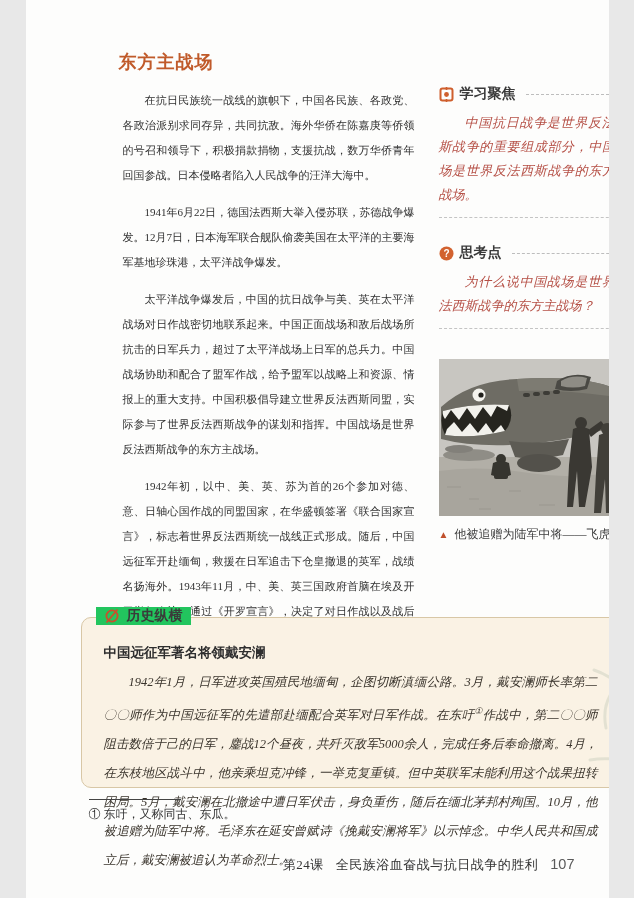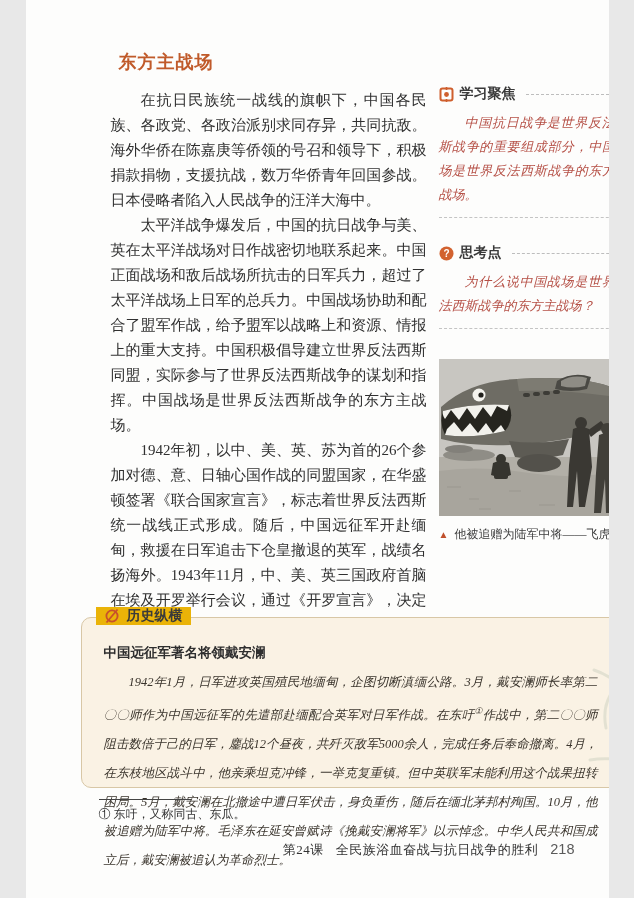--- a/index.html
+++ b/index.html
@@ -8,21 +8,21 @@
     font-family:"Liberation Serif","DejaVu Serif",serif;color:#2f2f2f;
     overflow:hidden;margin:0 auto;
   }
   
   .main-col{position:absolute;left:85px;top:50px;width:316px;}
   .section-title{
     font-family:"Liberation Sans","DejaVu Sans",sans-serif;
     font-size:18px;font-weight:bold;color:#c05a2a;margin:0 0 14px 8px;letter-spacing:1px;
   }
   .body-par{
-    margin:0;font-size:15px;line-height:25px;text-align:justify;
+    margin:12px;font-size:11px;line-height:25px;text-align:justify;
     text-indent:2em;color:#303030;
   }
   
   .side-col{position:absolute;left:413px;top:85px;width:190px;}
   .side-box{margin-bottom:0;}
   .side-head{display:flex;align-items:center;gap:6px;margin-bottom:8px;justify-content:flex-end;}
   .side-head .label{
     font-family:"Liberation Sans","DejaVu Sans",sans-serif;
     font-size:14px;font-weight:bold;color:#3a3a3a;white-space:nowrap;
   }
@@ -42,61 +42,62 @@
   }
   .caption-tri{color:#c0502c;font-size:10px;line-height:17px;}
   
   .history-box{
     position:absolute;left:55px;top:617px;width:540px;height:171px;
     background:#faf2e4;border:1px solid #d8c7a6;border-radius:10px;
     box-sizing:border-box;padding:26px 22px 10px 22px;
   }
   .history-head{
     position:absolute;top:-11px;left:14px;display:flex;align-items:center;gap:7px;
-    background:#eab308;padding:0 8px;
+    background:#22c55e;padding:0 8px;
   }
   .history-head .label{
     font-family:"Liberation Sans","DejaVu Sans",sans-serif;
     font-size:14px;font-weight:bold;color:#3a3a3a;
   }
   .history-title{
     font-size:13.5px;font-weight:bold;color:#2f2f2f;margin:0 0 6px 0;
   }
   .history-text{
     margin:0;font-size:12.5px;line-height:29px;text-align:justify;
     text-indent:2em;color:#3a342c;font-style:italic;
   }
   .history-text sup{font-size:9px;}
   
-  .footnote{position:absolute;left:73px;top:799px;width:320px;}
+  .footnote{position:absolute;left:63px;top:799px;width:320px;}
   .footnote-rule{width:92px;border-top:1.5px solid #444;margin-bottom:6px;}
   .footnote-text{font-size:12px;color:#333;margin:0;}
   
   .footer{
     position:absolute;right:34px;top:841px;display:flex;align-items:baseline;gap:12px;
     font-size:13px;color:#333;
   }
   .footer .lesson{letter-spacing:0.5px;}
-  .footer .lesson-title{letter-spacing:0.5px;}
+  .footer .lesson-title{letter-spacing:0.5px;margin-top:15px;}
   .footer .page-num{
     font-family:"Liberation Sans","DejaVu Sans",sans-serif;
     font-size:14.5px;color:#5a5a5a;
   }
   
   .watermark{position:absolute;left:548px;top:650px;opacity:0.18;pointer-events:none;}
   .icon{display:inline-flex;flex:none;}
 </style>
 </head>
 <body>
 
 <div class="page">
 
   <div class="main-col">
     <h2 class="section-title">东方主战场</h2>
     <p class="body-par">在抗日民族统一战线的旗帜下，中国各民族、各政党、各政治派别求同存异，共同抗敌。海外华侨在陈嘉庚等侨领的号召和领导下，积极捐款捐物，支援抗战，数万华侨青年回国参战。日本侵略者陷入人民战争的汪洋大海中。</p>
+    <p class="body-par">1941年6月22日，德国法西斯大举入侵苏联，苏德战争爆发。12月7日，日本海军联合舰队偷袭美国在太平洋的主要海军基地珍珠港，太平洋战争爆发。</p>
     <p class="body-par">太平洋战争爆发后，中国的抗日战争与美、英在太平洋战场对日作战密切地联系起来。中国正面战场和敌后战场所抗击的日军兵力，超过了太平洋战场上日军的总兵力。中国战场协助和配合了盟军作战，给予盟军以战略上和资源、情报上的重大支持。中国积极倡导建立世界反法西斯同盟，实际参与了世界反法西斯战争的谋划和指挥。中国战场是世界反法西斯战争的东方主战场。</p>
     <p class="body-par">1942年初，以中、美、英、苏为首的26个参加对德、意、日轴心国作战的同盟国家，在华盛顿签署《联合国家宣言》，标志着世界反法西斯统一战线正式形成。随后，中国远征军开赴缅甸，救援在日军追击下仓皇撤退的英军，战绩名扬海外。1943年11月，中、美、英三国政府首脑在埃及开罗举行会议，通过《开罗宣言》，决定了对日作战以及战后处置日本的基本策略，规定日本所窃取的中国领土，例如东北地区、台湾及其附属岛屿、澎湖群岛等，归还中华民国。同年，通过谈判，中国与美、英达成协议，废除不平等条约，取消在华特权，订立新的条约；接着又与10余个西方国家废除旧约，签订新约。</p>
   </div>
 
   <div class="side-col">
 
     <div class="side-box box-focus">
       <div class="side-head">
         <span class="icon">
           <svg width="15" height="15" viewBox="0 0 15 15">
@@ -217,16 +218,16 @@
   </svg>
 
   <div class="footnote">
     <div class="footnote-rule"></div>
     <p class="footnote-text">① 东吁，又称同古、东瓜。</p>
   </div>
 
   <div class="footer">
     <span class="lesson">第24课</span>
     <span class="lesson-title">全民族浴血奋战与抗日战争的胜利</span>
-    <span class="page-num">218</span>
+    <span class="page-num">107</span>
   </div>
 
 </div>
 
 </body></html>

